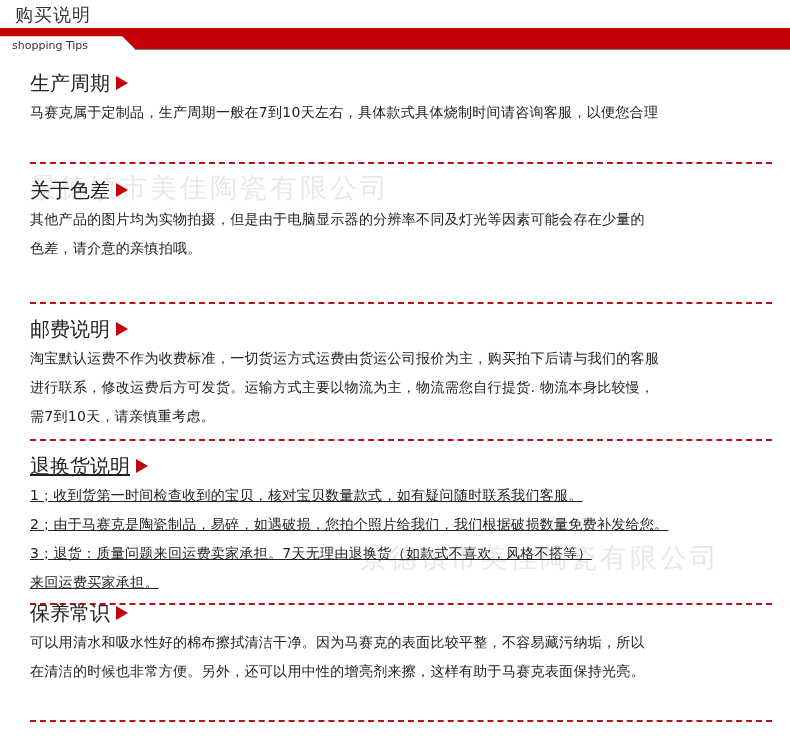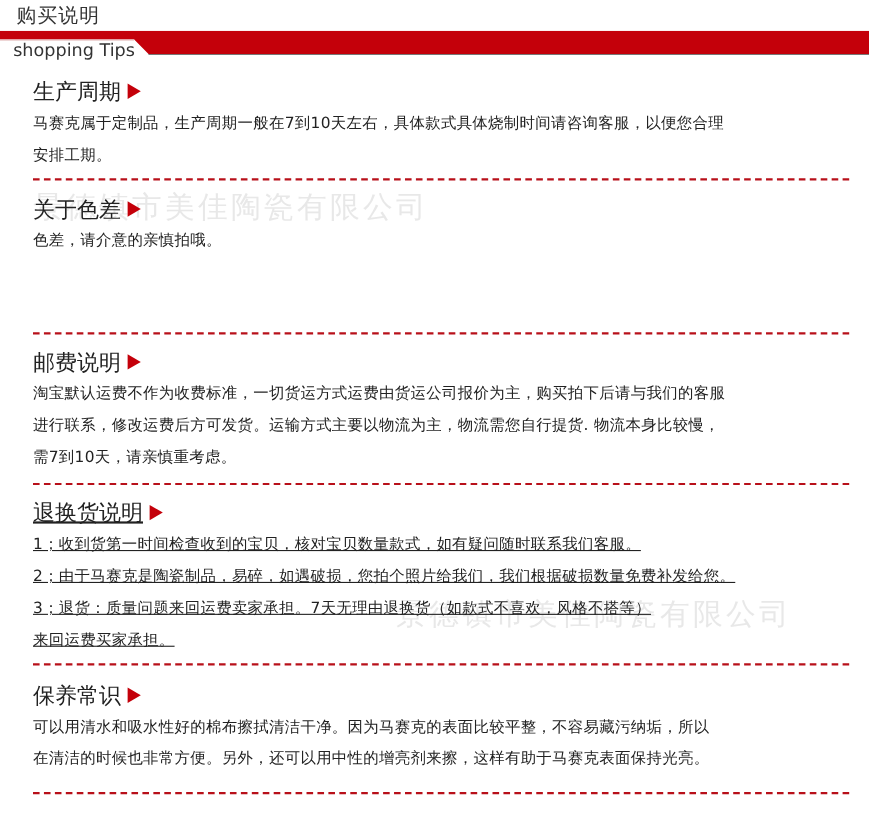--- a/index.html
+++ b/index.html
@@ -11,21 +11,21 @@
   .header-title {
     position: absolute; left: 15px; top: 2px;
     font-size: 18px; color: #333; letter-spacing: 1px; line-height: 26px;
   }
   .red-bar {
     position: absolute; left: 0; top: 28px; width: 790px; height: 22px;
   }
   .red-bar svg { display: block; }
   .tips-label {
     position: absolute; left: 12px; top: 38px;
-    font-size: 16px; color: #333; line-height: 16px;
+    font-size: 11px; color: #333; line-height: 16px;
     font-family: "DejaVu Sans", sans-serif;
   }
   .watermark {
     position: absolute; color: rgba(190,190,190,0.35);
     font-size: 27px; letter-spacing: 3px; white-space: nowrap;
     pointer-events: none;
     margin-top: 10px;
   }
   .section { position: absolute; left: 30px; width: 745px; }
   .section-title {
@@ -65,31 +65,31 @@
 <div class="watermark" style="left:30px; top:160px;">景德镇市美佳陶瓷有限公司</div>
 <div class="watermark" style="left:360px; top:530px;">景德镇市美佳陶瓷有限公司</div>
 
 <div class="section" style="top:70px;">
   <div class="section-title">
     <span>生产周期</span>
     <span class="arrow"></span>
   </div>
   <div class="para">
     <div class="line">马赛克属于定制品，生产周期一般在7到10天左右，具体款式具体烧制时间请咨询客服，以便您合理</div>
-    <div class="line">安排工期。</div>
   </div>
 </div>
 <div class="divider" style="top:162px;"></div>
 
 <div class="section" style="top:177px;">
   <div class="section-title">
     <span>关于色差</span>
     <span class="arrow"></span>
   </div>
   <div class="para">
+    <div class="line">其他产品的图片均为实物拍摄，但是由于电脑显示器的分辨率不同及灯光等因素可能会存在少量的</div>
     <div class="line">色差，请介意的亲慎拍哦。</div>
   </div>
 </div>
 <div class="divider" style="top:302px;"></div>
 
 <div class="section" style="top:316px;">
   <div class="section-title">
     <span>邮费说明</span>
     <span class="arrow"></span>
   </div>
@@ -108,21 +108,21 @@
   </div>
   <div class="para">
     <div class="line">1；收到货第一时间检查收到的宝贝，核对宝贝数量款式，如有疑问随时联系我们客服。</div>
     <div class="line">2；由于马赛克是陶瓷制品，易碎，如遇破损，您拍个照片给我们，我们根据破损数量免费补发给您。</div>
     <div class="line">3；退货：质量问题来回运费卖家承担。7天无理由退换货（如款式不喜欢，风格不搭等）</div>
     <div class="line">来回运费买家承担。</div>
   </div>
 </div>
 <div class="divider" style="top:603px;"></div>
 
-<div class="section" style="top:619px;">
+<div class="section" style="top:600px;">
   <div class="section-title">
     <span>保养常识</span>
     <span class="arrow"></span>
   </div>
   <div class="para">
     <div class="line">可以用清水和吸水性好的棉布擦拭清洁干净。因为马赛克的表面比较平整，不容易藏污纳垢，所以</div>
     <div class="line">在清洁的时候也非常方便。另外，还可以用中性的增亮剂来擦，这样有助于马赛克表面保持光亮。</div>
   </div>
 </div>
 <div class="divider" style="top:720px;"></div>

